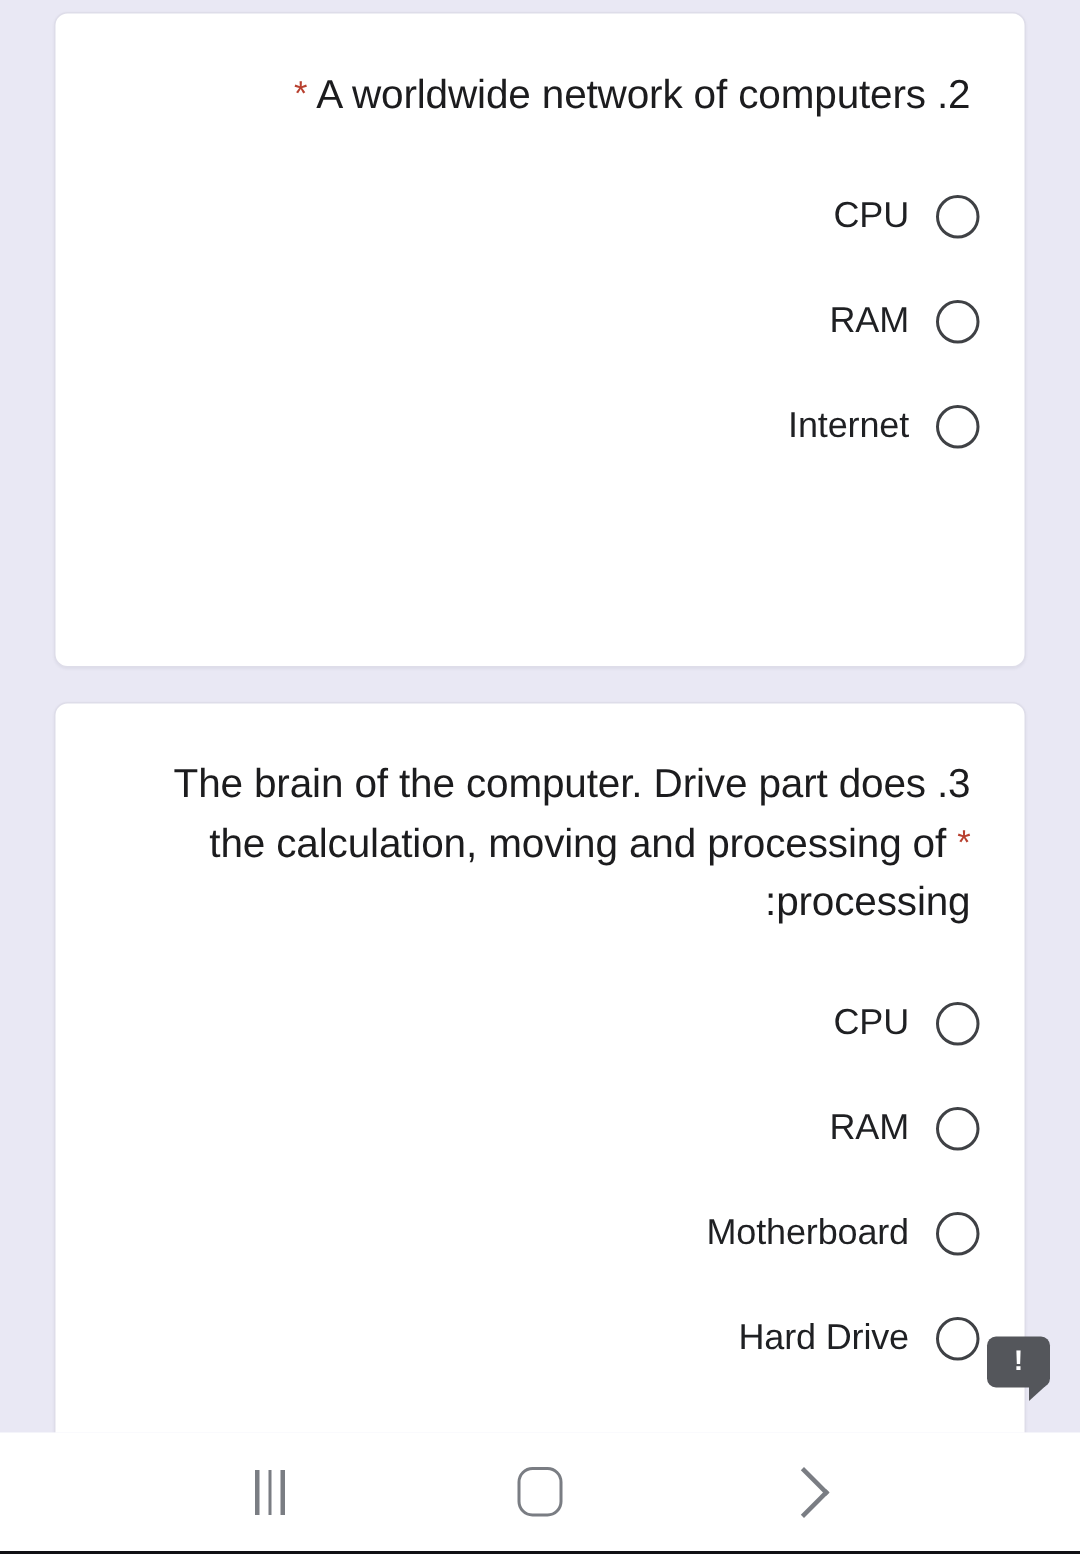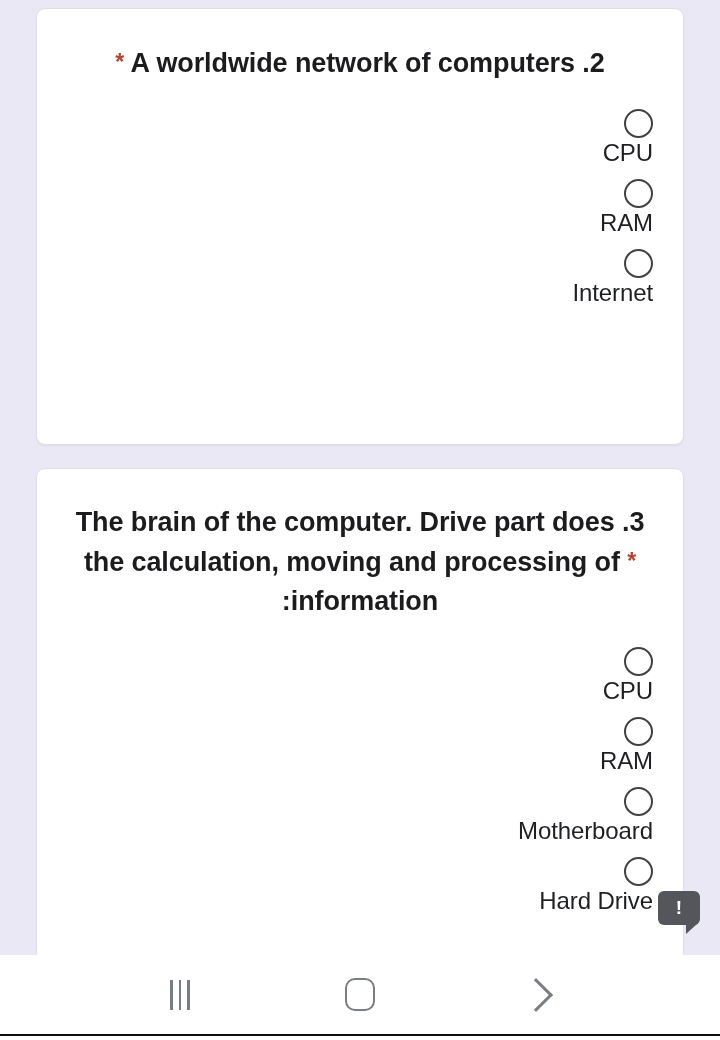--- a/index.html
+++ b/index.html
@@ -45,40 +45,41 @@
     padding: 34px 36px 0 36px;
     text-align: left;
     direction: rtl;
   }
 
   .q-text {
     font-size: 27px;
     line-height: 39px;
     color: #1c1c1e;
     letter-spacing: -0.1px;
-    text-align: center;
+    text-align: right;
     unicode-bidi: plaintext;
-    font-weight: 700;
+    font-weight: 400;
   }
 
   .req-star {
     color: #b8402f;
     font-size: 23px;
     vertical-align: 2px;
   }
 
   
   .options {
     padding: 0 30px 0 36px;
     margin-top: 26px;
   }
 
   .option-row {
     display: flex;
-    flex-direction: column;
+    flex-direction: row;
+    align-items: center;
     justify-content: flex-start;
     height: 70px;
     direction: rtl;
     cursor: pointer;
   }
 
   .radio-circle {
     flex: 0 0 auto;
     width: 29px;
     height: 29px;
@@ -213,21 +214,21 @@
         <span class="option-label">Internet</span>
       </div>
     </div>
   </div>
 
   <div class="question-card" id="card-q3">
     <div class="q-text-wrap">
       <div class="q-text"><span>The brain of the computer. Drive part does .3</span>
         <span>the calculation, moving and processing of</span>
         <span class="req-star">*</span>
-        <span>:information</span></div>
+        <span>:processing</span></div>
     </div>
 
     <div class="options">
       <div class="option-row">
         <span class="radio-circle"></span>
         <span class="option-label">CPU</span>
       </div>
       <div class="option-row">
         <span class="radio-circle"></span>
         <span class="option-label">RAM</span>

